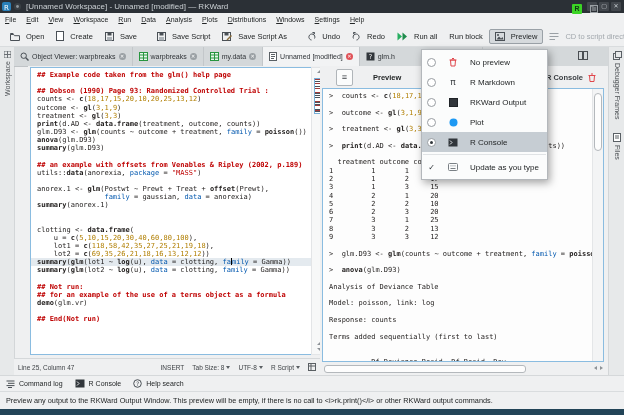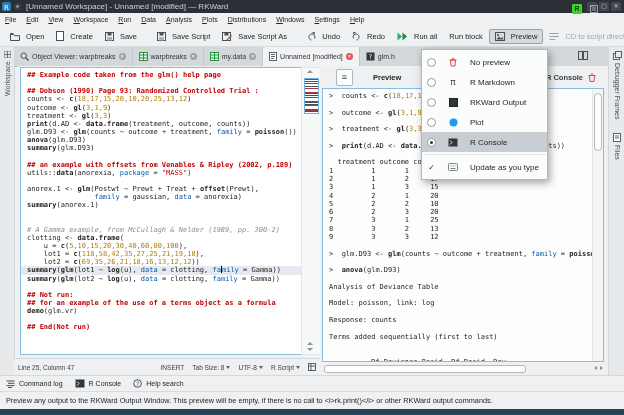--- a/index.html
+++ b/index.html
@@ -37,21 +37,21 @@
   
   #tabbar{position:absolute;left:14px;top:47px;width:594px;height:19px;background:#d4d8da;
     border-bottom:1px solid #bfc3c6;display:flex;align-items:stretch;font-size:7px;}
   .doc-tab{display:flex;align-items:center;gap:3px;padding:0 6px;border-right:1px solid #c3c7ca;color:#2f3337;white-space:nowrap;}
   .doc-tab.active{background:#f2f3f4;}
   .tab-close{width:7px;height:7px;border-radius:50%;background:#9aa0a4;color:#fff;font-size:5px;
     line-height:7px;text-align:center;}
   .tab-close.red{background:#e05258;}
   #tab-extra{position:absolute;right:20px;top:4px;}
   
-  #editor-panel{position:absolute;left:18px;top:66px;width:306px;height:292px;background:#eff0f1;}
+  #editor-panel{position:absolute;left:28px;top:66px;width:306px;height:292px;background:#eff0f1;}
   #editor-view{position:absolute;left:2px;top:1px;right:22px;bottom:3px;border:1px solid #8abce0;
     background:#fff;overflow:hidden;}
   #editor-code{position:absolute;left:0;top:3px;right:0;padding-left:6px;}
   .code-line{height:8.15px;line-height:8.15px;font-size:7px;white-space:pre;
     font-family:"DejaVu Sans Mono",monospace;}
   .cur-line{background:#e4eaef;margin-left:-6px;padding-left:6px;}
   .t-p{color:#1f1c1b}.t-o{color:#1f1c1b}
   .t-c1{color:#bf0303;font-weight:bold}
   .t-c2{color:#8f8e8c;font-style:italic}
   .t-f{color:#1f1c1b;font-weight:bold}
@@ -372,21 +372,20 @@
         <div class="code-line"><span class="t-f">summary</span><span class="t-p">(glm.D93)</span></div>
         <div class="code-line">&nbsp;</div>
         <div class="code-line"><span class="t-c1">## an example with offsets from Venables &amp; Ripley (2002, p.189)</span></div>
         <div class="code-line"><span class="t-p">utils::</span><span class="t-f">data</span><span class="t-p">(anorexia, </span><span class="t-a">package</span><span class="t-p"> </span><span class="t-o">=</span><span class="t-p"> </span><span class="t-s">"MASS"</span><span class="t-p">)</span></div>
         <div class="code-line">&nbsp;</div>
         <div class="code-line"><span class="t-p">anorex.1 </span><span class="t-o">&lt;- </span><span class="t-f">glm</span><span class="t-p">(Postwt </span><span class="t-o">~</span><span class="t-p"> Prewt </span><span class="t-o">+</span><span class="t-p"> Treat </span><span class="t-o">+</span><span class="t-p"> </span><span class="t-f">offset</span><span class="t-p">(Prewt),</span></div>
         <div class="code-line"><span class="t-p">                </span><span class="t-a">family</span><span class="t-p"> </span><span class="t-o">=</span><span class="t-p"> gaussian, </span><span class="t-a">data</span><span class="t-p"> </span><span class="t-o">=</span><span class="t-p"> anorexia)</span></div>
         <div class="code-line"><span class="t-f">summary</span><span class="t-p">(anorex.1)</span></div>
         <div class="code-line">&nbsp;</div>
         <div class="code-line">&nbsp;</div>
-        <div class="code-line"><span class="t-c2"># A Gamma example, from McCullagh &amp; Nelder (1989, pp. 300-2)</span></div>
         <div class="code-line"><span class="t-p">clotting </span><span class="t-o">&lt;- </span><span class="t-f">data.frame</span><span class="t-p">(</span></div>
         <div class="code-line"><span class="t-p">    u </span><span class="t-o">=</span><span class="t-p"> </span><span class="t-f">c</span><span class="t-p">(</span><span class="t-n">5,10,15,20,30,40,60,80,100</span><span class="t-p">),</span></div>
         <div class="code-line"><span class="t-p">    lot1 </span><span class="t-o">=</span><span class="t-p"> </span><span class="t-f">c</span><span class="t-p">(</span><span class="t-n">118,58,42,35,27,25,21,19,18</span><span class="t-p">),</span></div>
         <div class="code-line"><span class="t-p">    lot2 </span><span class="t-o">=</span><span class="t-p"> </span><span class="t-f">c</span><span class="t-p">(</span><span class="t-n">69,35,26,21,18,16,13,12,12</span><span class="t-p">))</span></div>
         <div class="code-line cur-line"><span class="t-f">summary</span><span class="t-p">(</span><span class="t-f">glm</span><span class="t-p">(lot1 </span><span class="t-o">~</span><span class="t-p"> </span><span class="t-f">log</span><span class="t-p">(u), </span><span class="t-a">data</span><span class="t-p"> </span><span class="t-o">=</span><span class="t-p"> clotting, </span><span class="t-a">fa</span><span class="caret"></span><span class="t-a">mily</span><span class="t-p"> </span><span class="t-o">=</span><span class="t-p"> Gamma))</span></div>
         <div class="code-line"><span class="t-f">summary</span><span class="t-p">(</span><span class="t-f">glm</span><span class="t-p">(lot2 </span><span class="t-o">~</span><span class="t-p"> </span><span class="t-f">log</span><span class="t-p">(u), </span><span class="t-a">data</span><span class="t-p"> </span><span class="t-o">=</span><span class="t-p"> clotting, </span><span class="t-a">family</span><span class="t-p"> </span><span class="t-o">=</span><span class="t-p"> Gamma))</span></div>
         <div class="code-line">&nbsp;</div>
         <div class="code-line"><span class="t-c1">## Not run:</span></div>
         <div class="code-line"><span class="t-c1">## for an example of the use of a terms object as a formula</span></div>
         <div class="code-line"><span class="t-f">demo</span><span class="t-p">(glm.vr)</span></div>

